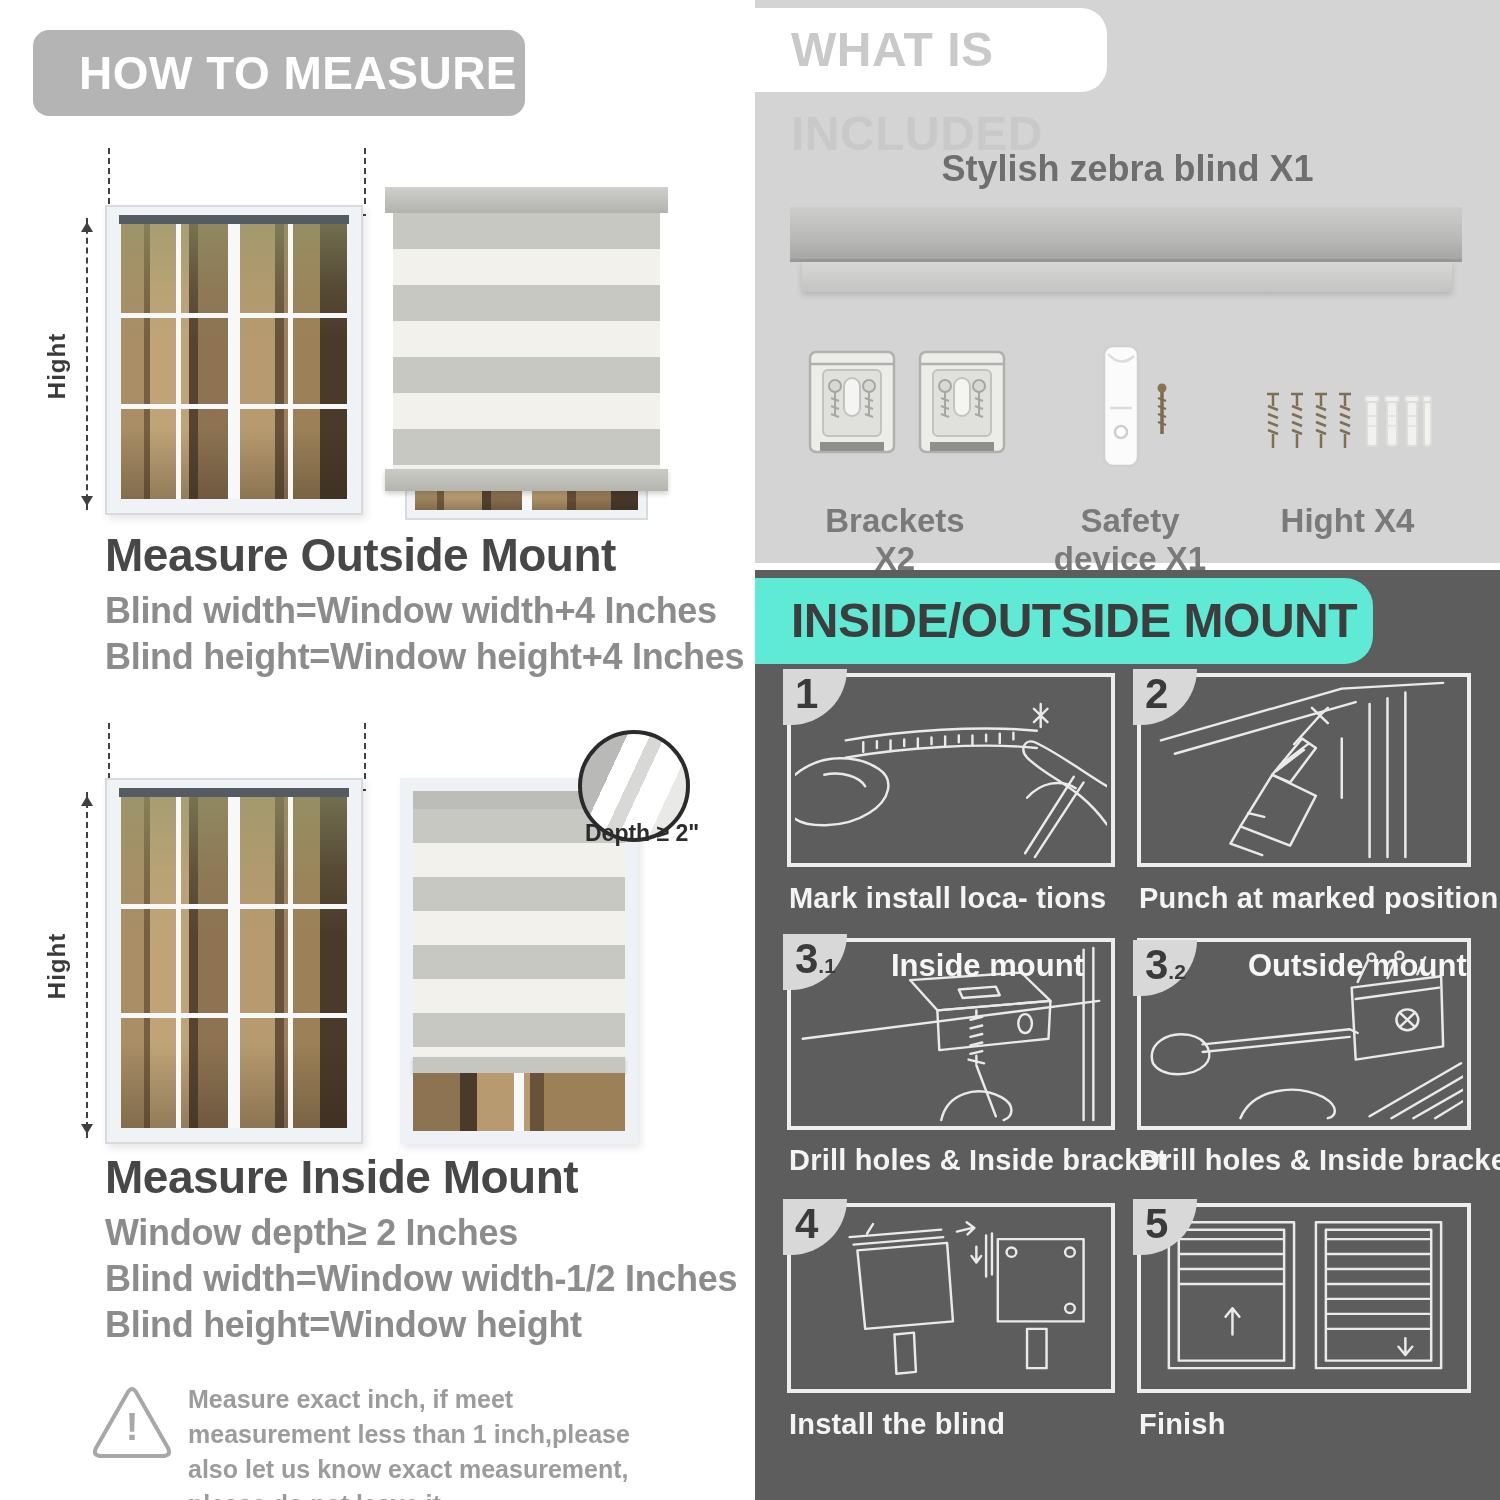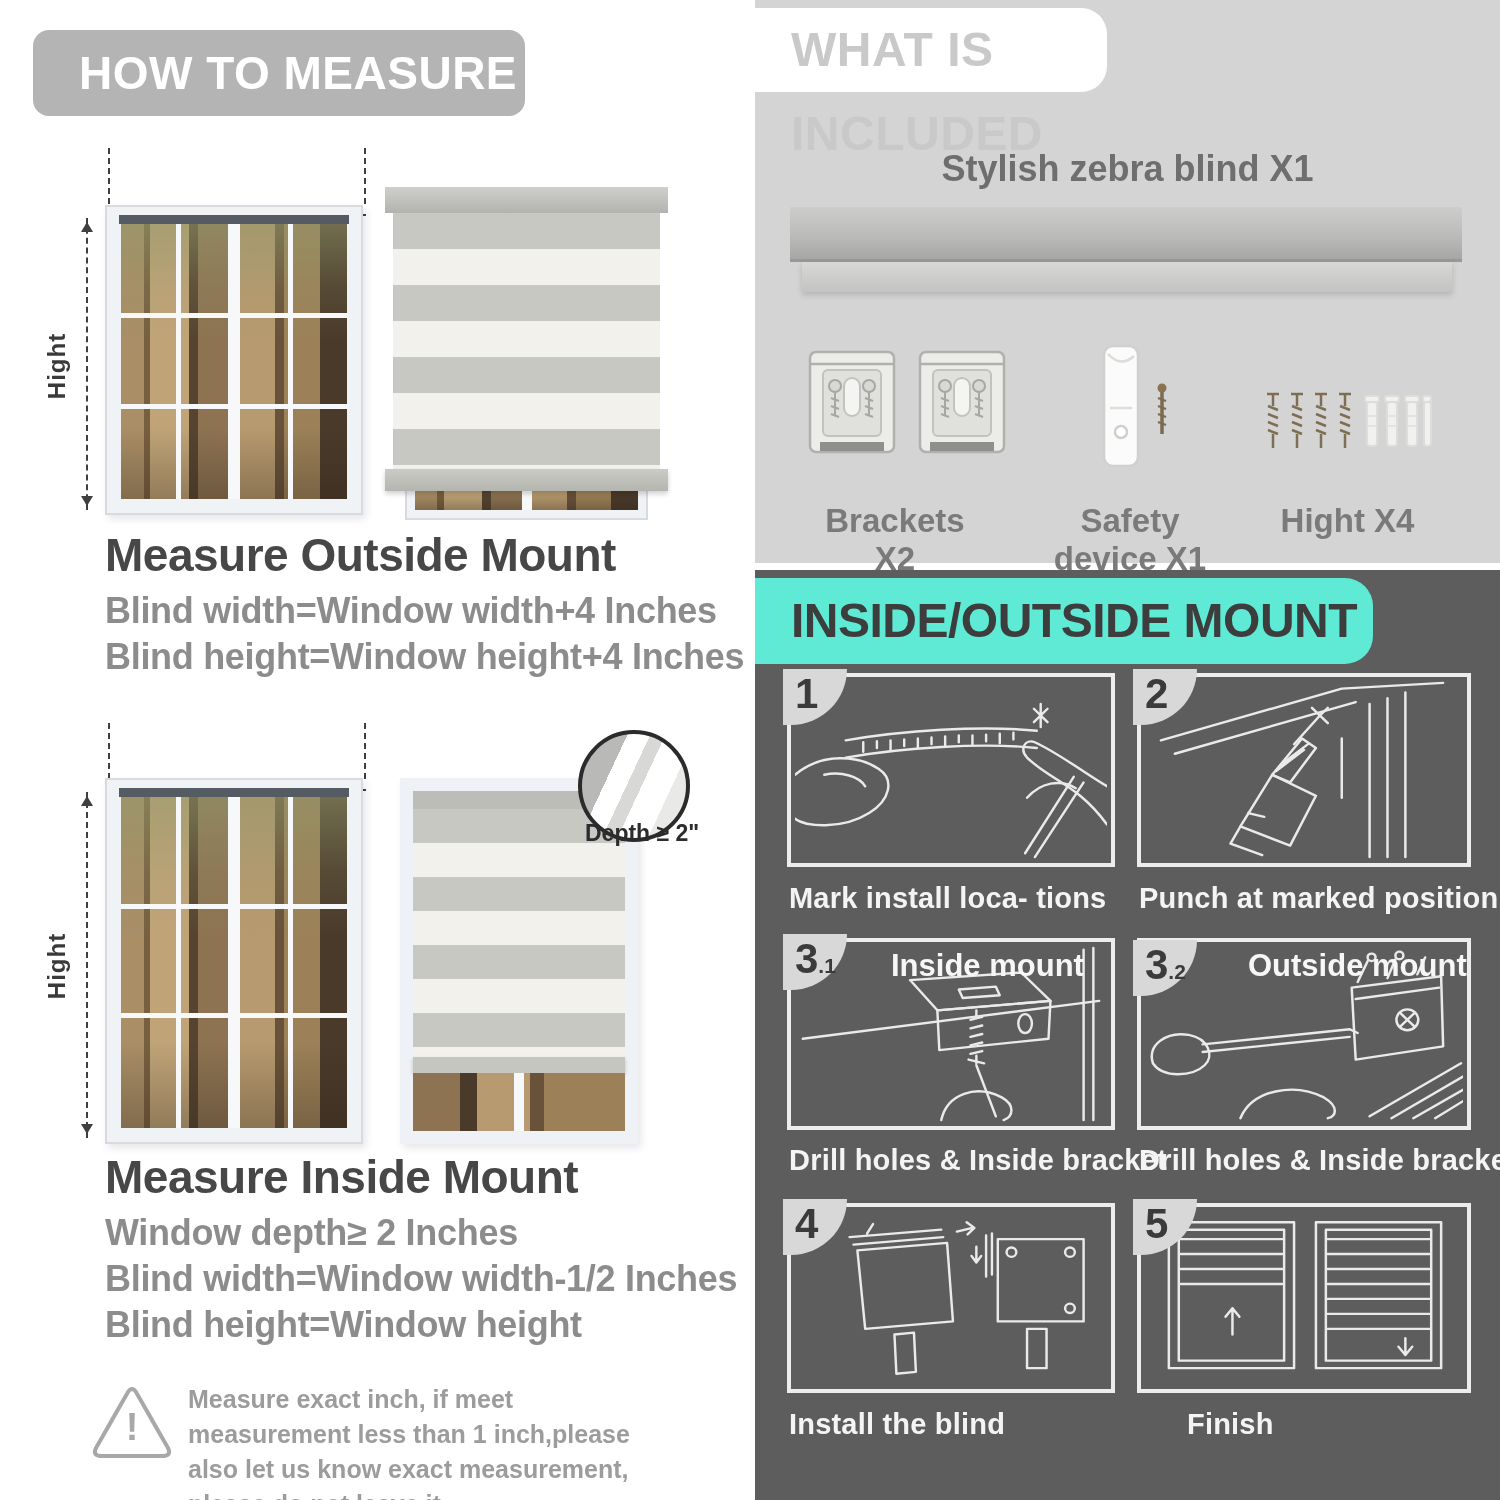--- a/index.html
+++ b/index.html
@@ -343,15 +343,15 @@
       <path d="M182,20 L288,20 L288,160 L182,160 Z"></path>
       <g stroke="#cfcfcf" stroke-width="7">
         <path d="M184,30 H286 M184,46 H286 M184,62 H286 M184,78 H286 M184,94 H286 M184,110 H286 M184,126 H286"></path>
       </g>
       <path d="M262,136 v18 M255,145 l7,9 l7,-9" stroke-width="3.5"></path>
     </svg>
   </div>
   <div class="abs badge" style="left:1133px;top:1199px;">
     <span>5</span><span class="sub"></span>
   </div>
-  <div class="cap" style="left:789px;top:1408px;left:1139px;margin-left:48px;">Finish</div>
+  <div class="cap" style="left:789px;top:1408px;left:1139px;">Finish</div>
 
 </div>
 
 </body></html>

